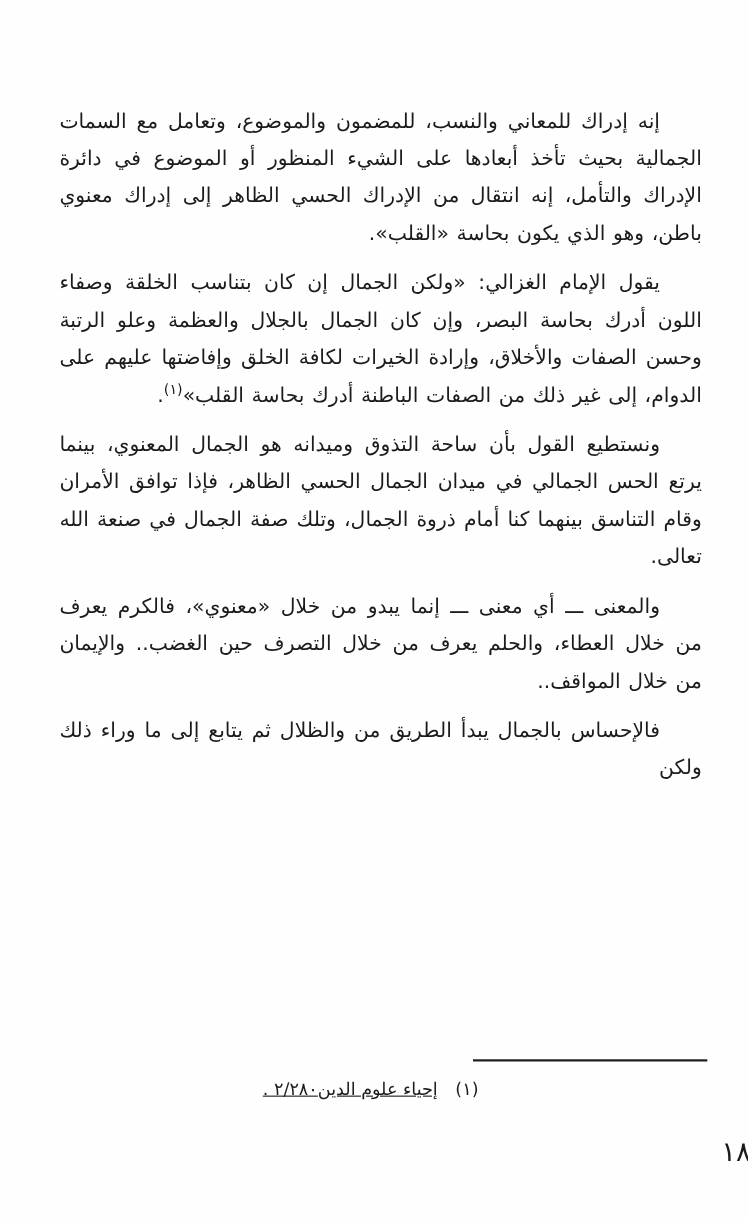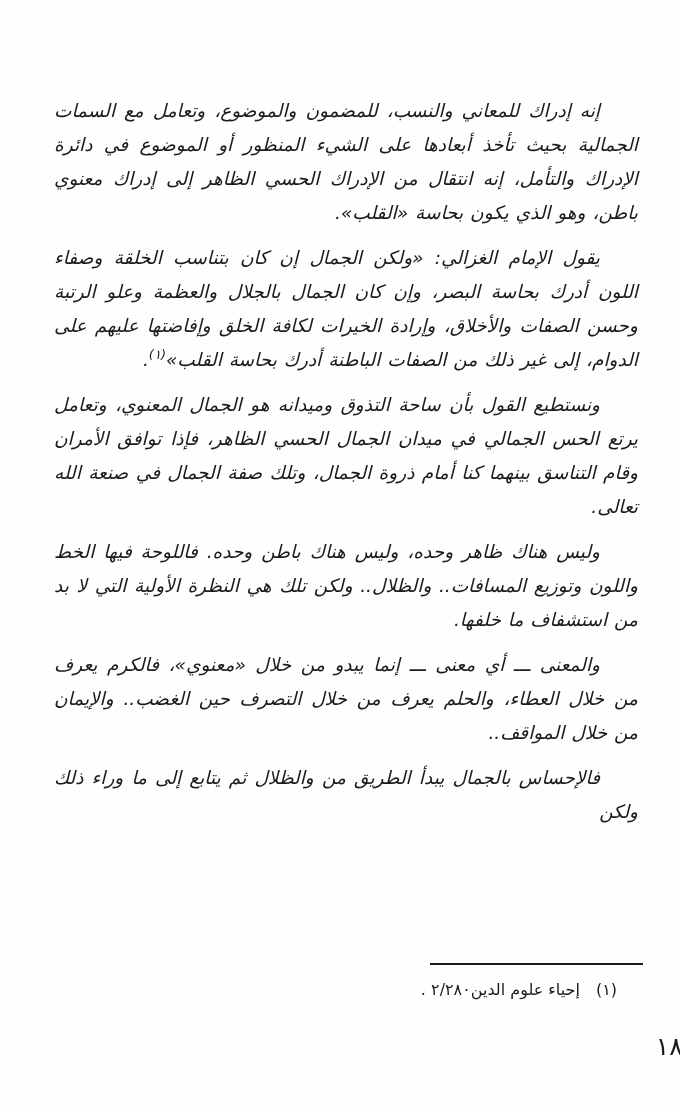--- a/index.html
+++ b/index.html
@@ -24,21 +24,20 @@
     width: 596px;
     font-size: 18.5px;
     line-height: 34px;
     text-align: justify;
     text-align-last: right;
   }
   .text-block p {
     margin: 0 0 11px 12px;
     text-indent: 38px;
     word-spacing: 1px;
-    font-style: italic;
   }
   .footnote-ref {
     font-size: 13px;
     vertical-align: super;
     line-height: 0;
   }
   .footnote-rule {
     position: absolute;
     top: 963px;
     right: 37px;
@@ -46,21 +45,22 @@
     height: 2px;
     background: #1c1c1c;
   }
   .footnote {
     position: absolute;
     top: 978px;
     right: 63px;
     width: 560px;
     font-size: 16px;
     line-height: 24px;
-    text-align: right;
+    text-align: center;
+    text-decoration: underline;
   }
   .footnote .marker {
     display: inline-block;
     margin-left: 16px;
   }
   .page-number {
     position: absolute;
     top: 1032px;
     left: 16px;
     width: 100%;
@@ -74,25 +74,24 @@
 
 <div class="page">
 
   <div class="text-block">
 
     <p>إنه إدراك للمعاني والنسب، للمضمون والموضوع، وتعامل مع السمات الجمالية بحيث تأخذ أبعادها على الشيء المنظور أو الموضوع في دائرة الإدراك والتأمل، إنه انتقال من الإدراك الحسي الظاهر إلى إدراك معنوي باطن، وهو الذي يكون بحاسة «القلب».</p>
 
     <p><span>يقول الإمام الغزالي: «ولكن الجمال إن كان بتناسب الخلقة وصفاء اللون أدرك بحاسة البصر، وإن كان الجمال بالجلال والعظمة وعلو الرتبة وحسن الصفات والأخلاق، وإرادة الخيرات لكافة الخلق وإفاضتها عليهم على الدوام، إلى غير ذلك من الصفات الباطنة أدرك بحاسة القلب»</span><sup class="footnote-ref">(١)</sup><span>.</span></p>
 
 
-    <p>ونستطيع القول بأن ساحة التذوق وميدانه هو الجمال المعنوي، وتعامل يرتع الحس الجمالي في ميدان الجمال الحسي الظاهر، فإذا توافق الأمران وقام التناسق بينهما كنا أمام ذروة الجمال، وتلك صفة الجمال في صنعة الله تعالى.</p>
+    <p>ونستطيع القول بأن ساحة التذوق وميدانه هو الجمال المعنوي، بينما يرتع الحس الجمالي في ميدان الجمال الحسي الظاهر، فإذا توافق الأمران وقام التناسق بينهما كنا أمام ذروة الجمال، وتلك صفة الجمال في صنعة الله تعالى.</p>
 
 
 
-    <p>وليس هناك ظاهر وحده، وليس هناك باطن وحده. فاللوحة فيها الخط واللون وتوزيع المسافات.. والظلال.. ولكن تلك هي النظرة الأولية التي لا بد من استشفاف ما خلفها.</p>
 
     <p>والمعنى ـــ أي معنى ـــ إنما يبدو من خلال «معنوي»، فالكرم يعرف من خلال العطاء، والحلم يعرف من خلال التصرف حين الغضب.. والإيمان من خلال المواقف..</p>
 
     <p>فالإحساس بالجمال يبدأ الطريق من والظلال ثم يتابع إلى ما وراء ذلك ولكن</p>
 
   </div>
 
   <div class="footnote-rule"></div>
 
   <div class="footnote">

